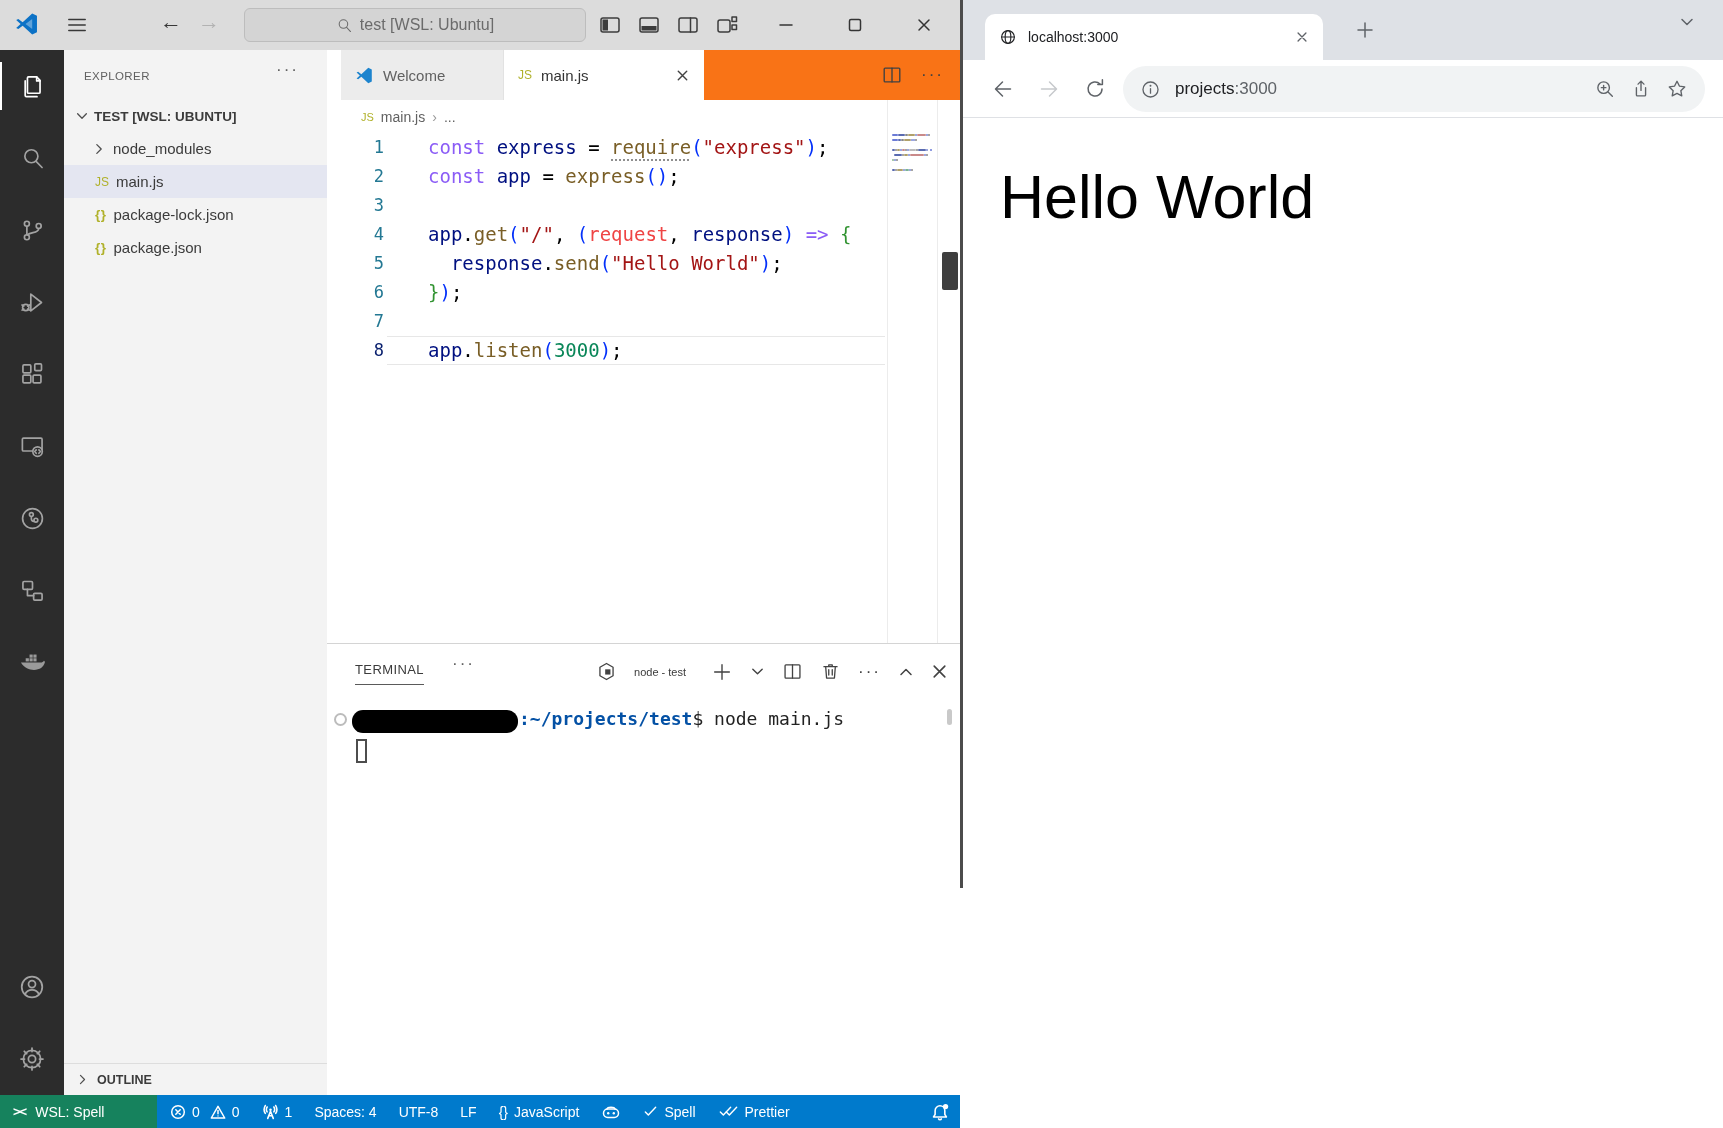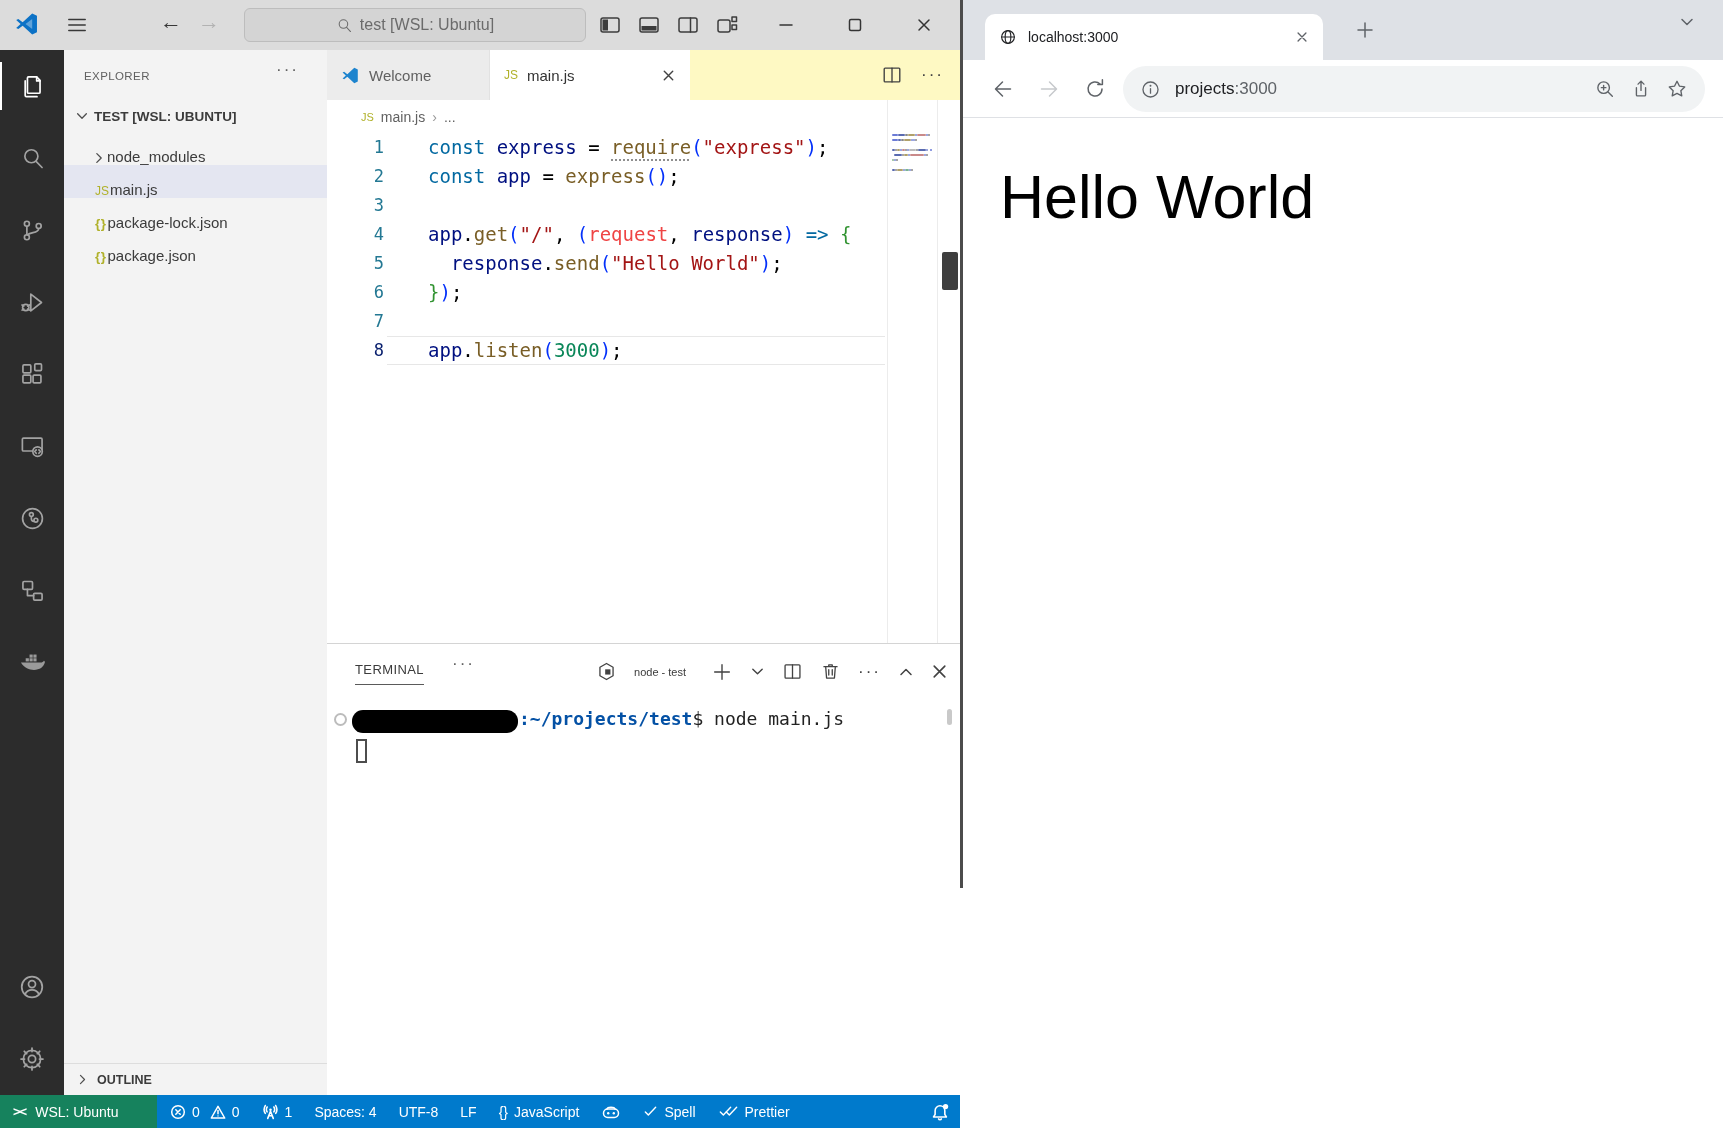--- a/index.html
+++ b/index.html
@@ -30,49 +30,49 @@
   .ab-item.active { color:#fff; }
   .ab-item.active::before { content:""; position:absolute; left:0; top:12px; bottom:12px; width:2px; background:#fff; }
   .ab-bottom { position:absolute; left:0; bottom:0; width:64px; }
 
   .sidebar { position:absolute; left:64px; top:50px; width:263px; bottom:33px; background:#f3f3f3; }
   .sb-head { position:relative; height:50px; }
   .sb-head-label { position:absolute; left:20px; top:20px; font-size:11.5px; letter-spacing:.4px; color:#616161; }
   .sb-head-dots { position:absolute; right:28px; top:10px; font-size:17px; letter-spacing:2px; color:#616161; }
   .tree-root { position:relative; height:32px; display:flex; align-items:center; gap:5px; padding-left:11px;
     font-size:13.5px; font-weight:700; color:#3b3b3b; }
-  .tree-item { position:relative; height:33px; display:flex; align-items:flex-end; padding-left:31px; gap:1px;
+  .tree-item { position:relative; height:33px; display:flex; align-items:center; padding-left:31px; gap:7px;
     font-size:15px; color:#3b3b3b; }
   .tree-item.selected { background:#e4e6f1; }
   .chev { color:#4f4f4f; }
   .jsb { color:#b0b12a; font-weight:400; font-size:12px; }
   .brc { color:#b0b12a; font-weight:700; font-size:13.5px; letter-spacing:.5px; }
   .sb-bottom { position:absolute; left:0; right:0; bottom:0; }
   .sb-sec { height:32px; border-top:1px solid #ddd; display:flex; align-items:center; gap:8px; padding-left:12px;
     font-size:12.5px; font-weight:700; color:#3b3b3b; }
 
-  .tabbar { position:absolute; left:327px; top:50px; right:0; height:50px; background:#fef9c3; }
+  .tabbar { position:absolute; left:341px; top:50px; right:0; height:50px; background:#f97316; }
   .tab { position:absolute; top:0; height:50px; display:flex; align-items:center; gap:9px; padding:0 14px; font-size:15px; }
   .tab-welcome { left:0; width:163px; background:#ececec; color:#616161; border-right:1px solid #e2e2e2; }
   .tab-main { left:163px; width:200px; background:#fff; color:#333; }
   .tab-close { margin-left:auto; color:#424242; }
   .tab-actions { position:absolute; right:16px; top:14px; display:flex; gap:18px; color:#424242; align-items:center; }
   .dots-lbl { font-size:17px; letter-spacing:2px; color:#424242; }
 
   .breadcrumb { position:absolute; left:327px; top:100px; right:0; height:33px; background:#fff;
     display:flex; align-items:center; gap:7px; padding-left:34px; font-size:14px; color:#616161; }
 
   .code-area { position:absolute; left:327px; top:133px; width:560px; height:510px; background:#fff;
     font-family:"DejaVu Sans Mono", monospace; font-size:19px; }
   .code-row { position:absolute; left:0; right:0; height:29px; line-height:29px; white-space:pre; }
   .code-num { position:absolute; left:0; width:57px; text-align:right; color:#237893; font-size:17px; }
   .code-num.cur { color:#0b216f; }
   .code-src { position:absolute; left:101px; }
   .cur-overlay { position:absolute; left:60px; right:2px; height:29px; border-top:1px solid #e7e7e7; border-bottom:1px solid #e7e7e7; pointer-events:none; }
-  .tk.kw{color:#0369a1} .tk.vr{color:#001080} .tk.fn{color:#795e26}
+  .tk.kw{color:#8b5cf6} .tk.vr{color:#001080} .tk.fn{color:#795e26}
   .tk.st{color:#a31515} .tk.nm{color:#098658} .tk.pb{color:#0431fa}
   .tk.bg{color:#319331} .tk.gy{color:#ef4444} .tk.pl{color:#000}
   .tk.hint{ text-decoration:underline dotted #8f8f8f 2px; text-underline-offset:5px; }
 
   .minimap { position:absolute; left:887px; top:100px; width:50px; height:543px; background:#fff; border-left:1px solid #ececec; }
   .mm-bar { position:absolute; height:2px; border-radius:1px; }
   .scrollzone { position:absolute; left:937px; top:100px; width:23px; height:543px; background:#fff; border-left:1px solid #ececec; }
   .drag-handle { position:absolute; left:4px; top:152px; width:16px; height:38px; background:#3f3f3f; border-radius:2px; }
 
   .panel { position:absolute; left:327px; top:643px; right:0; bottom:33px; background:#fff; border-top:1px solid #d4d4d4; }
@@ -446,21 +446,21 @@
         <span class="redaction"></span>
         <div class="term-line1"><span class="tpath">:~/projects/test</span><span>$</span><span> node main.js</span></div>
         <span class="term-cursor"></span>
         <span class="tscroll"></span>
       </div>
     </div>
 
     <footer class="statusbar">
       <div class="sb-remote">
         <span class="remote-glyph">&gt;&lt;</span>
-        <span>WSL: Ubuntu</span>
+        <span>WSL: Spell</span>
       </div>
       <div class="sb-items">
         <span class="sb-g">
           <svg width="16" height="16" viewBox="0 0 16 16" class="ic" stroke="#fff" stroke-width="1.2">
               <circle cx="8" cy="8" r="6.3"></circle>
               <path d="M5.8 5.8l4.4 4.4M10.2 5.8l-4.4 4.4"></path>
             </svg>
           <span>0</span>
           <svg width="16" height="16" viewBox="0 0 16 16" class="ic" stroke="#fff" stroke-width="1.2" style="margin-left:4px">
               <path d="M8 2.3 14.7 14H1.3z"></path>

